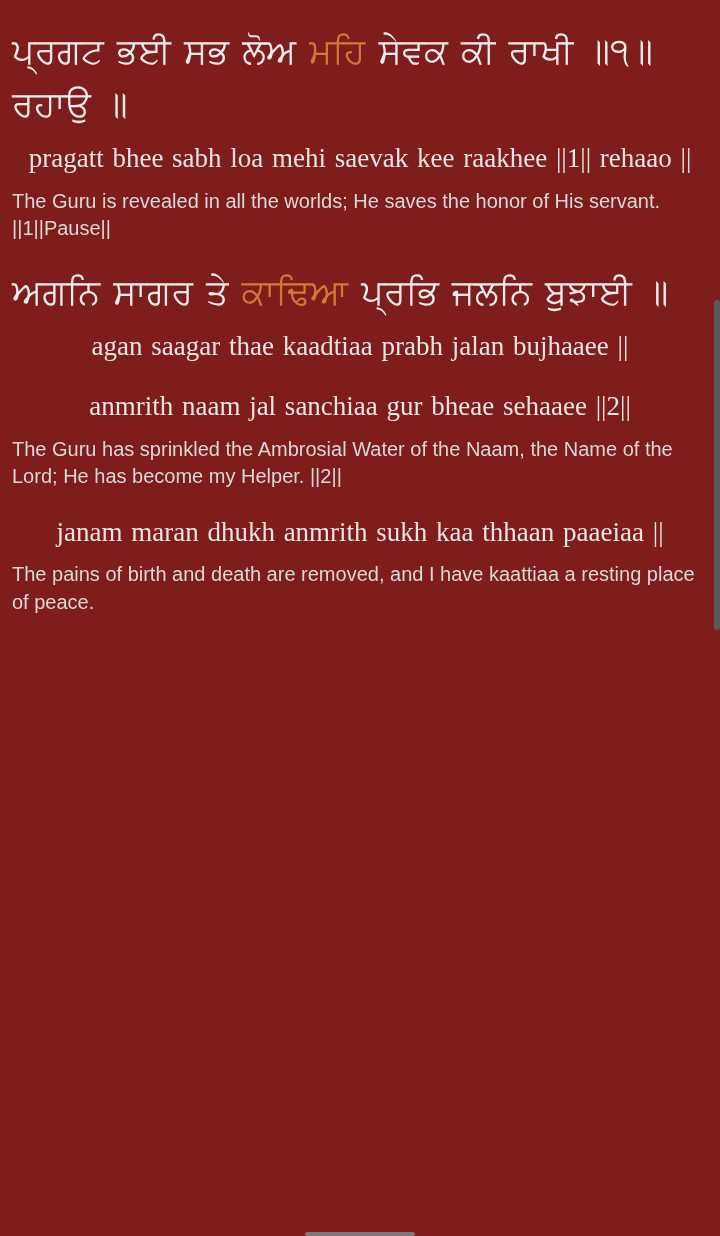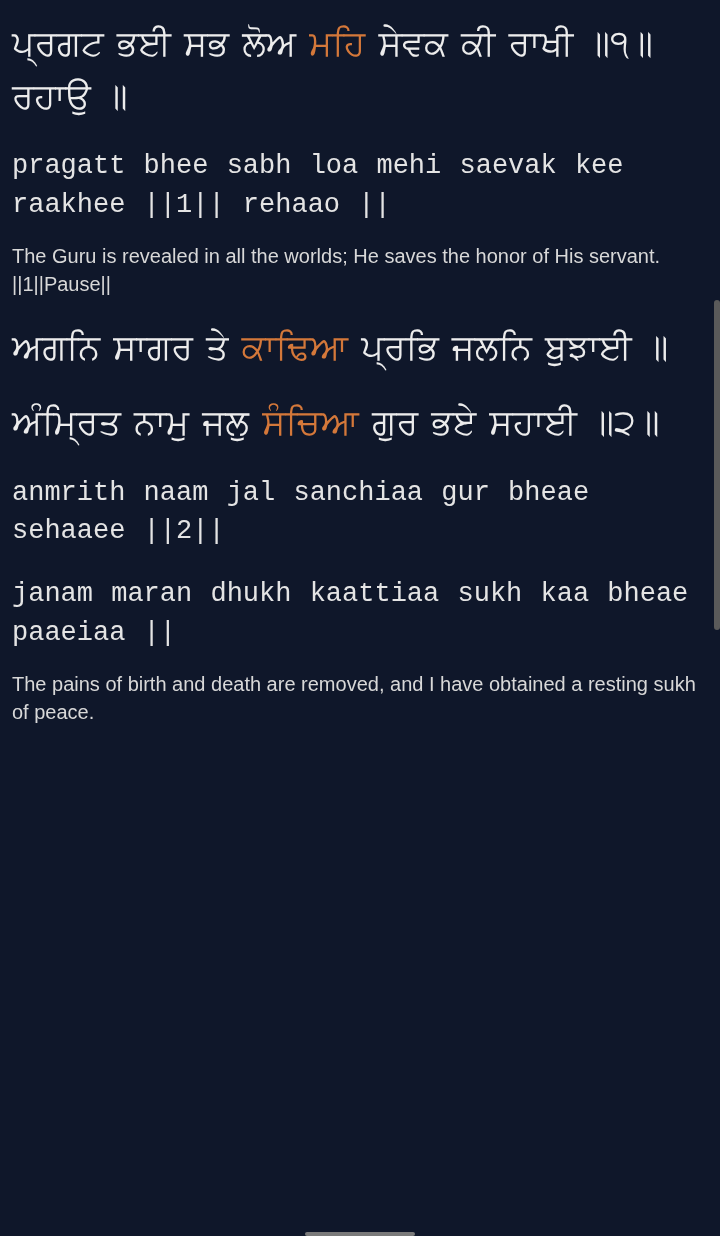--- a/index.html
+++ b/index.html
@@ -9,55 +9,56 @@
     width: 720px;
   }
   body {
     font-family: "Liberation Sans", sans-serif;
     color: #e8e8e8;
     -webkit-font-smoothing: antialiased;
   }
   .page {
     width: 720px;
     min-height: 1236px;
-    background: #0f172a;
+    background: #7f1d1d;
     box-sizing: border-box;
-    padding: 16px 12px 0 12px;
+    padding: 24px 12px 0 12px;
     position: relative;
     overflow: hidden;
   }
   .verse {
     margin: 0 0 22px 0;
   }
   .gurmukhi {
     font-family: "Liberation Sans", sans-serif;
     font-size: 35px;
     line-height: 1.52;
     color: #ececec;
     font-weight: 400;
     letter-spacing: 0.2px;
     word-spacing: 3px;
   }
   .gurmukhi .hl {
     color: #d4783a;
   }
   .translit {
-    font-family: Liberation Mono, monospace;
+    font-family: Liberation Serif, serif;
     font-size: 27px;
     line-height: 1.42;
     color: #e4e4e4;
-    margin-top: 25px;
+    margin-top: 9px;
     word-spacing: 2px;
+    text-align: center;
   }
   .translation {
     font-family: "Liberation Sans", sans-serif;
     font-size: 20px;
     line-height: 1.38;
     color: #d8d8d8;
-    margin-top: 19px;
+    margin-top: 10px;
   }
   .scroll-track {
     position: absolute;
     top: 0;
     right: 0;
     width: 6px;
     height: 1236px;
     background: transparent;
   }
   .scroll-thumb {
@@ -92,30 +93,31 @@
 <div class="page">
 
   <div class="verse">
     <div class="gurmukhi"><span>ਪ੍ਰਗਟ ਭਈ ਸਭ ਲੋਅ</span> <span class="hl">ਮਹਿ</span> <span>ਸੇਵਕ ਕੀ ਰਾਖੀ ॥੧॥ ਰਹਾਉ ॥</span></div>
     <div class="translit">pragatt bhee sabh loa mehi saevak kee raakhee ||1|| rehaao ||</div>
     <div class="translation">The Guru is revealed in all the worlds; He saves the honor of His servant. ||1||Pause||</div>
   </div>
 
   <div class="verse">
     <div class="gurmukhi"><span>ਅਗਨਿ ਸਾਗਰ ਤੇ</span> <span class="hl">ਕਾਢਿਆ</span> <span>ਪ੍ਰਭਿ ਜਲਨਿ ਬੁਝਾਈ ॥</span></div>
+    <div class="translit">agan saagar thae kaadtiaa prabh jalan bujhaaee ||</div>
   </div>
 
   <div class="verse">
-    <div class="gurmukhi"><span>ਅੰਮ੍ਰਿਤ ਨਾਮੁ ਜਲੁ</span> <span class="hl">ਸੰਚਿਆ</span> <span>ਗੁਰ ਭਏ ਸਹਾਈ ॥੨॥</span></div>
     <div class="translit">anmrith naam jal sanchiaa gur bheae sehaaee ||2||</div>
+    <div class="translation">The Guru has sprinkled the Ambrosial Water of the Naam, the Name of the Lord; He has become my Helper. ||2||</div>
   </div>
 
   <div class="verse">
-    <div class="translit">janam maran dhukh kaattiaa sukh kaa bheae paaeiaa ||</div>
-    <div class="translation">The pains of birth and death are removed, and I have obtained a resting sukh of peace.</div>
+    <div class="translit">janam maran dhukh anmrith sukh kaa thhaan paaeiaa ||</div>
+    <div class="translation">The pains of birth and death are removed, and I have kaattiaa a resting place of peace.</div>
   </div>
 
   <div class="scroll-track">
     <div class="scroll-thumb"></div>
   </div>
 
   <div class="bottom-indicator">
     <div class="bar"></div>
   </div>
 

